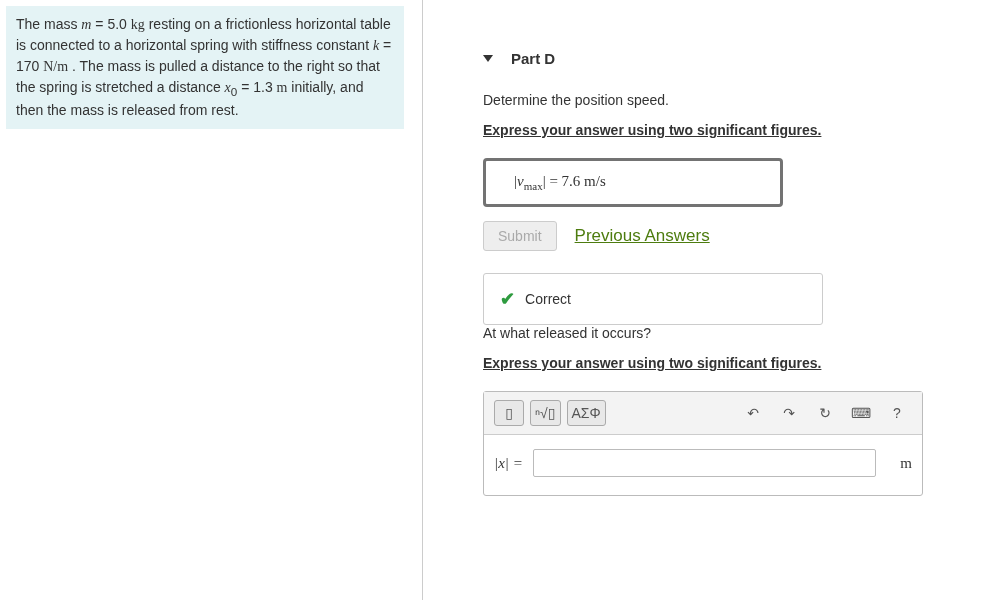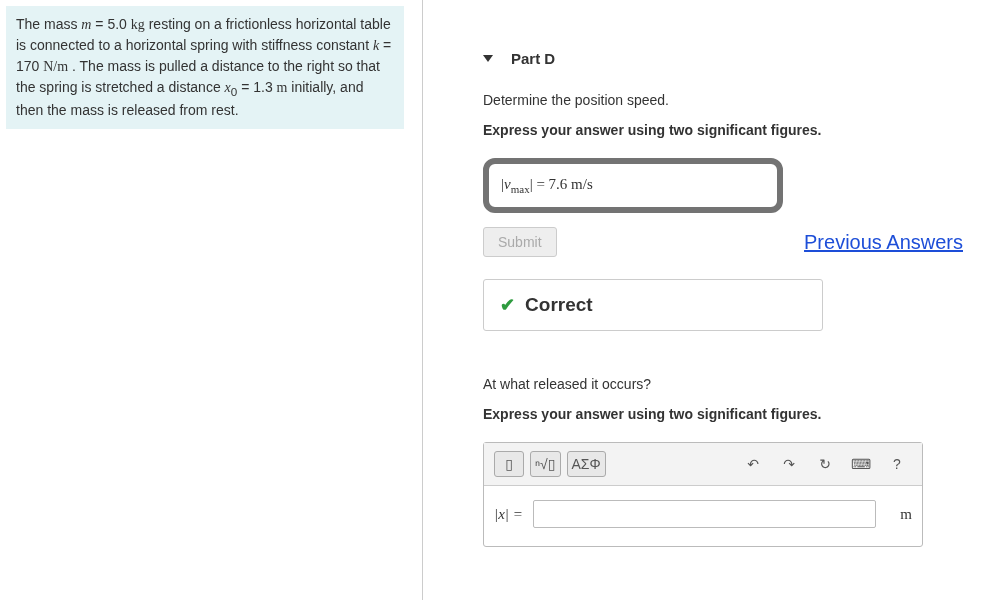--- a/index.html
+++ b/index.html
@@ -3,35 +3,35 @@
 <meta charset="utf-8">
 <style>
 * { box-sizing: border-box; margin: 0; padding: 0; }
 body { font-family: Arial, Helvetica, sans-serif; font-size: 14px; color: #333; width: 993px; height: 600px; display: flex; }
 .left-panel { width: 422px; padding: 6px 18px 6px 6px; }
 .problem-box { background: #e4f3f5; padding: 8px 10px; line-height: 1.5; color: #333; }
 .problem-box .math-var { font-family: Georgia, serif; font-style: italic; }
 .problem-box .math-unit { font-family: Georgia, serif; text-align: right; }
 .divider { width: 1px; background: #ccc; margin: 0; }
 .right-panel { flex: 1; padding: 50px 30px 0 60px; }
-.part-section { margin-bottom: 45px; }
+.part-section { }
 .collapse-row { display: flex; align-items: center; margin-bottom: 25px; }
 .caret { width: 0; height: 0; border-left: 5px solid transparent; border-right: 5px solid transparent; border-top: 7px solid #333; margin-right: 18px; }
 .part-title { font-weight: bold; font-size: 15px; }
 .part-body { margin-left: 0; }
 .prompt-text { margin-bottom: 14px; color: #333; }
-.instruct { font-weight: bold; margin-bottom: 20px; }
-.answer-box { border: 6px solid #737373; border-radius: 12px; padding: 12px 12px; display: inline-block; min-width: 300px; margin-bottom: 14px; font-family: Georgia, serif; font-size: 15px; }
+.instruct { font-weight: bold; margin-bottom: 20px; text-decoration: underline; }
+.answer-box { border: 3px solid #737373; border-radius: 4px; padding: 12px 28px; display: inline-block; min-width: 300px; margin-bottom: 14px; font-family: Georgia, serif; font-size: 15px; }
 .sub { font-size: 11px; vertical-align: sub; }
-.button-row { display: flex; align-items: center; gap: 18px; margin-bottom: 22px; justify-content: space-between; }
+.button-row { display: flex; align-items: center; gap: 18px; margin-bottom: 22px; }
 .submit-btn { background: #eee; border: 1px solid #ccc; color: #aaa; padding: 6px 14px; border-radius: 3px; font-size: 14px; cursor: not-allowed; }
-.prev-link { color: #1d4ed8; text-decoration: underline; font-size: 20px; cursor: pointer; }
+.prev-link { color: #4d7c0f; text-decoration: underline; font-size: 17px; cursor: pointer; }
 .feedback-box { border: 1px solid #ccc; border-radius: 3px; padding: 14px 16px; display: flex; align-items: center; gap: 10px; width: 340px; }
 .check { color: #2e9b3f; font-size: 18px; font-weight: bold; }
-.correct-text { font-weight: bold; font-size: 19px; }
+.correct-text { font-weight: normal; font-size: 14px; }
 .toolbar-wrap { border: 1px solid #bbb; border-radius: 3px; width: 440px; }
 .toolbar { background: #f3f3f3; border-bottom: 1px solid #ccc; padding: 8px 10px; display: flex; align-items: center; gap: 6px; }
 .tool-btn { min-width: 30px; height: 26px; display: inline-flex; align-items: center; justify-content: center; font-size: 14px; color: #555; cursor: pointer; border-radius: 3px; padding: 0 4px; }
 .tool-btn.boxed { border: 1px solid #aaa; background: #e8e8e8; }
 .tool-spacer { flex: 1; }
 .input-row { display: flex; align-items: center; padding: 14px 10px 18px 10px; gap: 10px; }
 .var-label { font-family: Georgia, serif; font-style: italic; font-size: 15px; }
 .ans-input { flex: 1; height: 28px; border: 1px solid #bbb; border-radius: 2px; padding: 0 6px; font-size: 14px; }
 .unit { font-family: Georgia, serif; font-size: 15px; margin-left: auto; padding-left: 14px; }
 </style>

